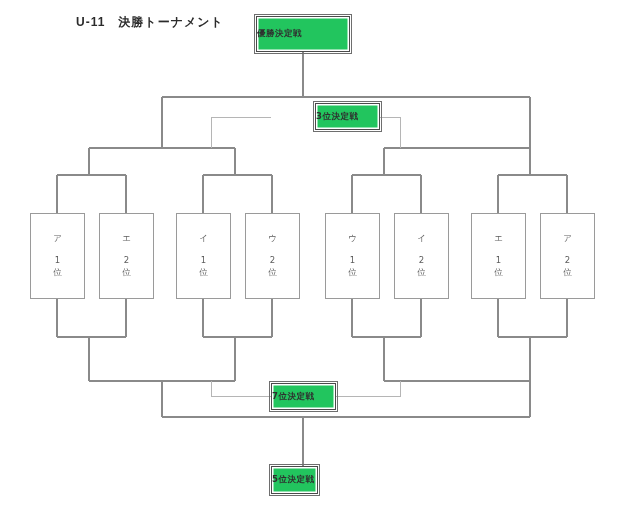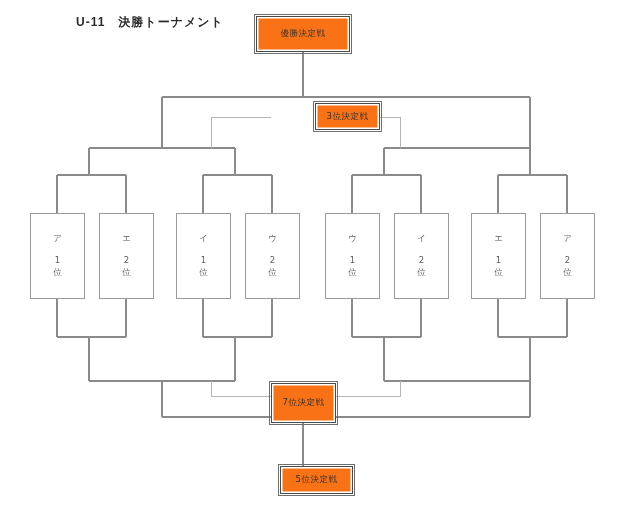--- a/index.html
+++ b/index.html
@@ -13,27 +13,28 @@
 
   .title{
     position:absolute;left:76px;top:14px;
     font-size:12px;font-weight:bold;color:#2b2b2b;
     letter-spacing:1px;white-space:nowrap;
   }
 
   
   .result-box{
     position:absolute;
-    background:#f97316;
+    background:#22c55e;
     border:1.5px solid #4a4a4a;
     box-shadow:0 0 0 1.5px #ffffff inset;
     outline:1px solid #6e6e6e;
     outline-offset:1px;
-    display:flex;align-items:center;justify-content:center;
+    display:flex;align-items:center;
     box-sizing:border-box;
+    font-weight:bold;
   }
   .result-box span{
     font-size:8.5px;color:#2f2f2f;letter-spacing:.5px;white-space:nowrap;
     font-family:"DejaVu Sans","Liberation Sans",sans-serif;
   }
 
   
   .team-box{
     position:absolute;
     width:55px;height:86px;
@@ -138,25 +139,25 @@
   </svg>
 
   <div class="result-box" style="left:256px;top:16px;width:94px;height:36px;">
     <span>優勝決定戦</span>
   </div>
 
   <div class="result-box" style="left:271px;top:103px;width:65px;height:27px;margin-left:44px;">
     <span>3位決定戦</span>
   </div>
 
-  <div class="result-box" style="left:271px;top:383px;width:65px;height:40px;">
+  <div class="result-box" style="left:271px;top:383px;width:65px;height:27px;">
     <span>7位決定戦</span>
   </div>
 
-  <div class="result-box" style="left:280px;top:466px;width:73px;height:28px;">
+  <div class="result-box" style="left:271px;top:466px;width:47px;height:28px;">
     <span>5位決定戦</span>
   </div>
 
   <div class="team-box" style="left:30px;top:213px;">
     <span class="grp">ア</span>
     <span class="rank">
       <i>1</i>
       <i>位</i>
     </span>
   </div>

